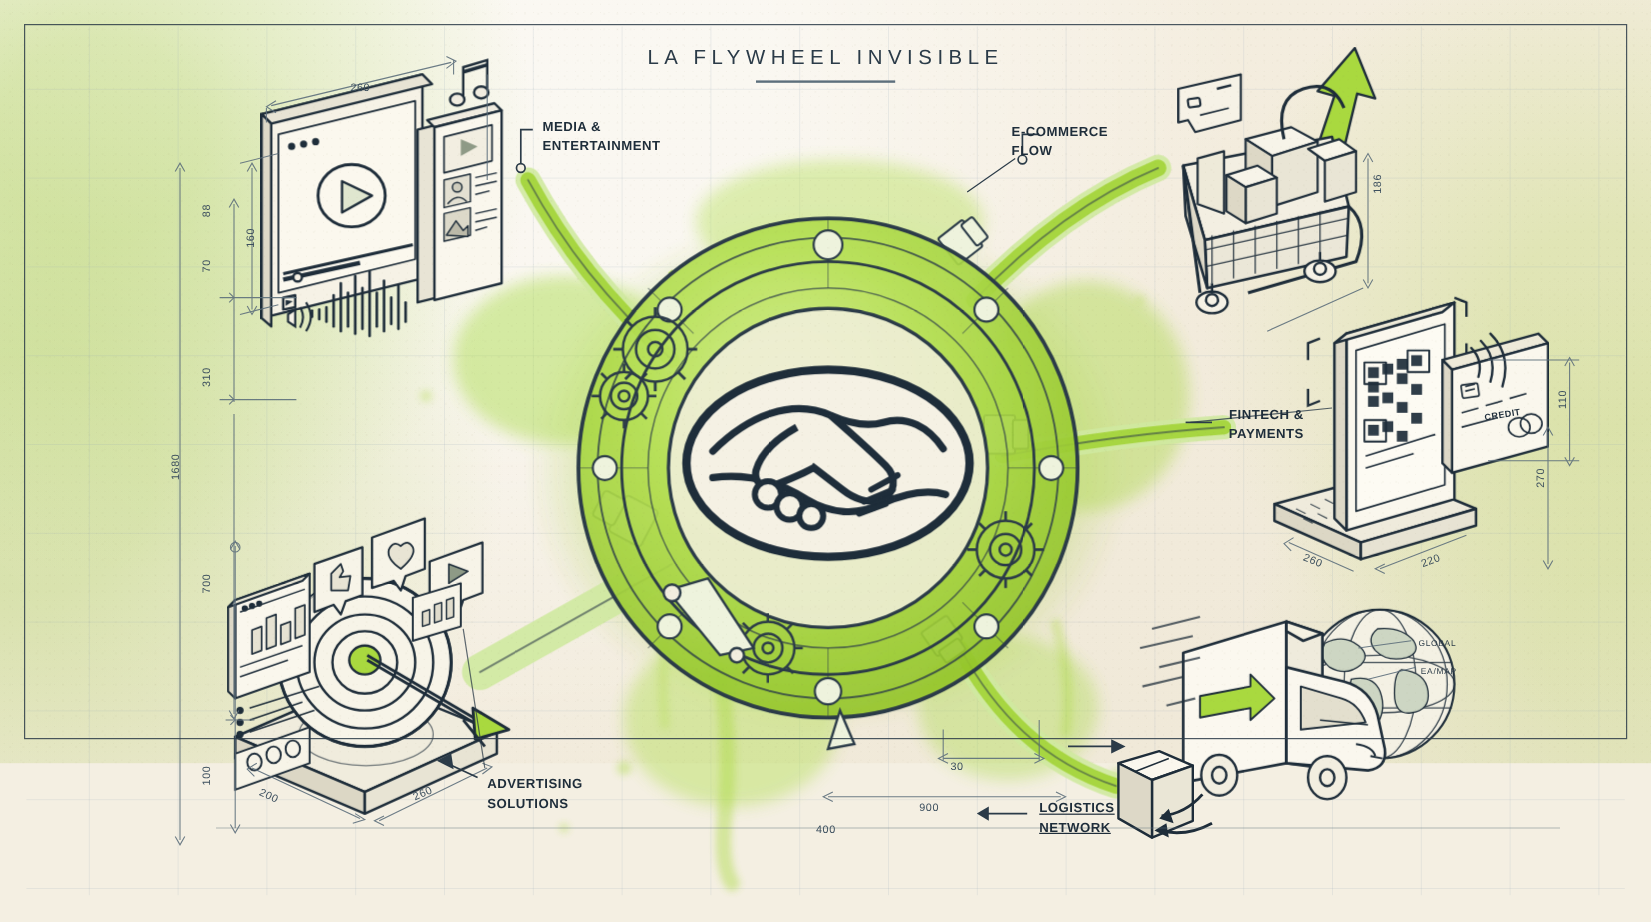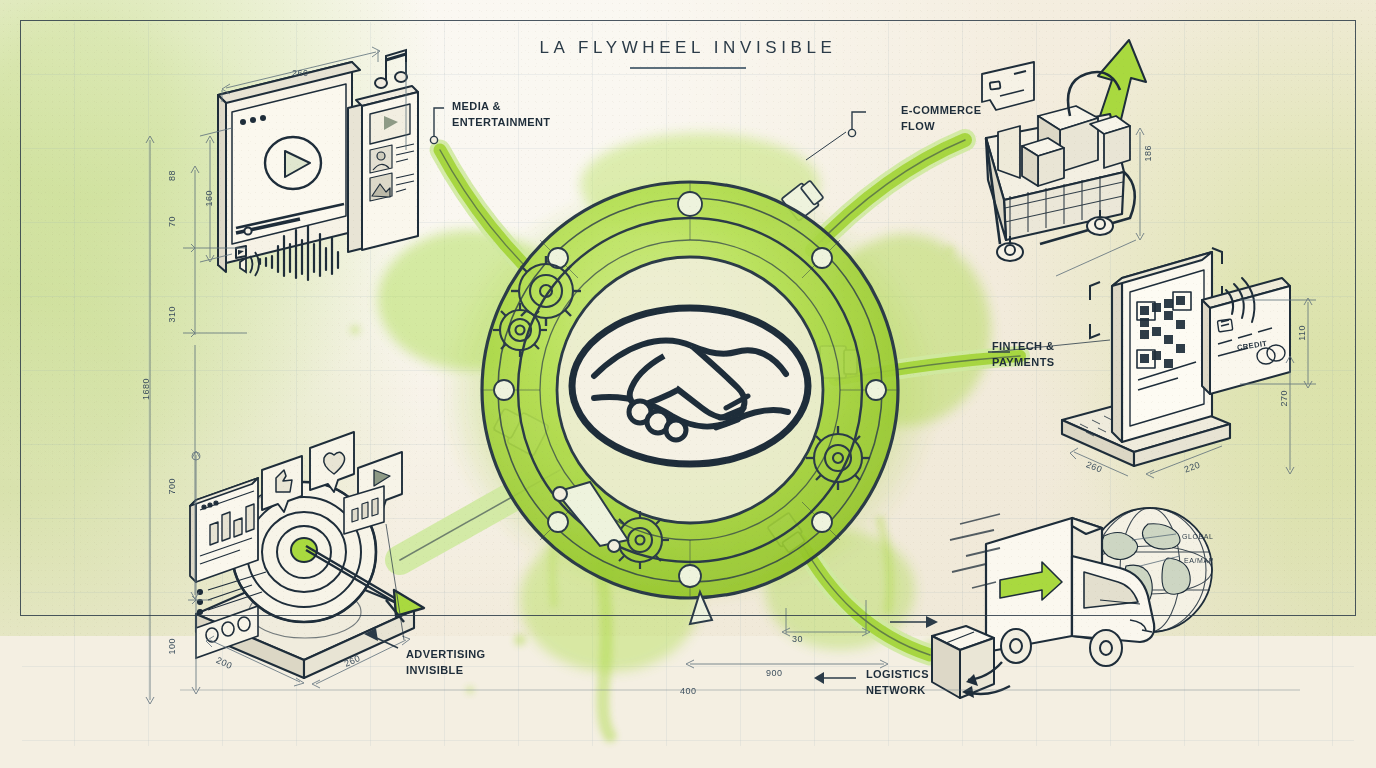--- a/index.html
+++ b/index.html
@@ -712,27 +712,27 @@
   <div id="grain"></div>
   <div id="frame"></div>
 
   <div id="title">
     <div class="t">LA FLYWHEEL INVISIBLE</div>
     <div class="rule"></div>
   </div>
 
   <div class="callout" style="left:452px;top:98px;">MEDIA &amp;
 ENTERTAINMENT</div>
-  <div class="callout" style="left:901px;top:102px;">E-COMMERCE
+  <div class="callout" style="left:843px;top:102px;">E-COMMERCE
 FLOW</div>
-  <div class="callout" style="left:992px;top:338px;">FINTECH &amp;
+  <div class="callout" style="left:1024px;top:338px;text-align:right;">FINTECH &amp;
 PAYMENTS</div>
   <div class="callout" style="left:406px;top:646px;">ADVERTISING
-INVISIBLE</div>
-  <div class="callout" style="left:866px;top:666px;">LOGISTICS
+SOLUTIONS</div>
+  <div class="callout" style="left:866px;top:666px;text-decoration:underline;">LOGISTICS
 NETWORK</div>
 
   <div class="dimtxt" style="left:292px;top:68px;">260</div>
   <div class="dimtxt vert" style="left:167px;top:170px;">88</div>
   <div class="dimtxt vert" style="left:167px;top:216px;">70</div>
   <div class="dimtxt vert" style="left:204px;top:190px;">160</div>
   <div class="dimtxt vert" style="left:167px;top:306px;">310</div>
   <div class="dimtxt vert" style="left:141px;top:378px;">1680</div>
   <div class="dimtxt vert" style="left:167px;top:478px;">700</div>
   <div class="dimtxt vert" style="left:167px;top:638px;">100</div>

